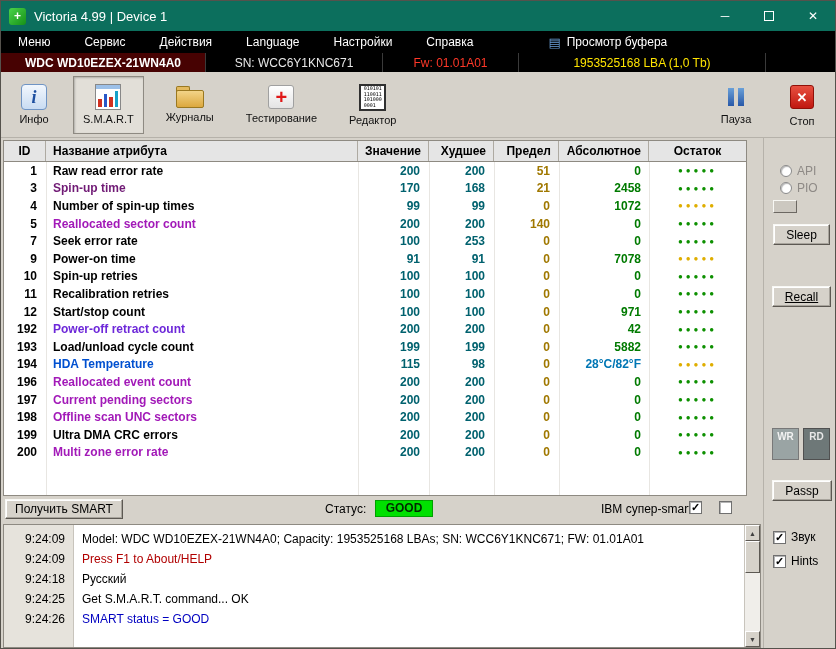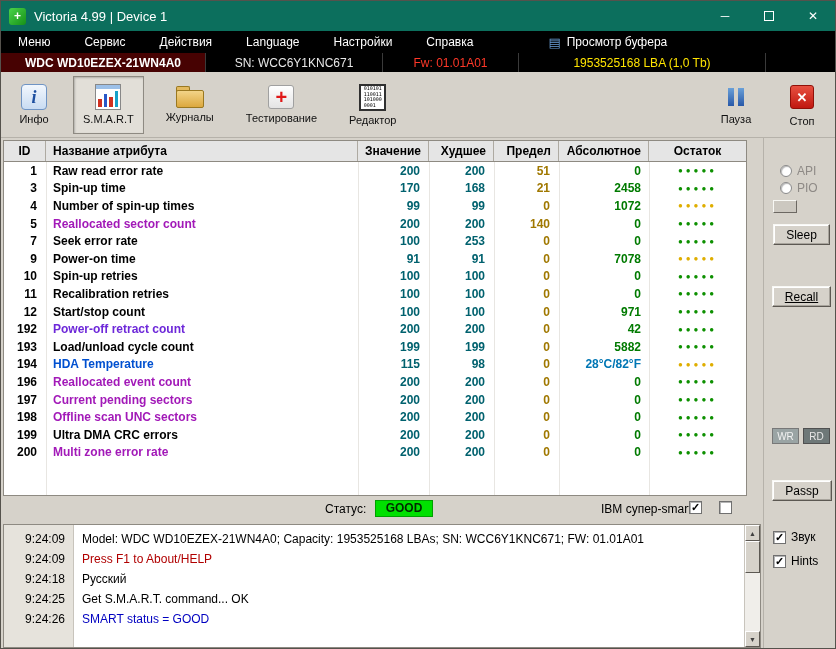--- a/index.html
+++ b/index.html
@@ -98,21 +98,21 @@
 
   
   .side-panel { position:absolute; left:762px; top:137px; width:72px; height:512px; background:#d6d2ca; border-left:1px solid #b6b2aa; }
   .radio-row { position:absolute; left:16px; display:flex; align-items:center; gap:5px; }
   .radio-api { top:26px; } .radio-pio { top:43px; }
   .radio { width:12px; height:12px; border-radius:50%; background:#fff; border:1px solid #8a8a8a; box-shadow:inset 1px 1px 1px #b8b8b8; }
   .radio-label { font-size:12px; color:#8e8a86; }
   .mini-box { position:absolute; left:9px; top:62px; width:24px; height:13px; background:#ccc8c0; border:1px solid; border-color:#f8f8f4 #6c6862 #6c6862 #f8f8f4; }
   .sleep { position:absolute; left:9px; top:86px; width:57px; height:21px; }
   .recall { position:absolute; left:8px; top:148px; width:59px; height:21px; text-decoration:underline; }
-  .mini-btn { position:absolute; top:290px; width:27px; height:16px; font-size:10px; font-weight:normal; text-align:center; line-height:15px; cursor:default; }
+  .mini-btn { position:absolute; top:290px; width:27px; height:32px; font-size:10px; font-weight:bold; text-align:center; line-height:15px; cursor:default; }
   .wr { left:8px; background:#9aa4a4; color:#f2f2f2; border:1px solid #787878; }
   .rd { left:39px; background:#6e7878; color:#e8e8e8; border:1px solid #505050; }
   .passp { position:absolute; left:8px; top:342px; width:60px; height:21px; }
   .check-row { position:absolute; left:9px; display:flex; align-items:flex-end; gap:5px; }
   .row-sound { top:392px; } .row-hints { top:416px; }
   .check-label { font-size:12px; color:#000; }
 </style>
 </head>
 <body>
 
@@ -218,21 +218,21 @@
           <div class="c id">1</div>
           <div class="c name" style="color: rgb(0, 0, 0);">Raw read error rate</div>
           <div class="c val">200</div>
           <div class="c worst">200</div>
           <div class="c thr">51</div>
           <div class="c raw" style="color: rgb(0, 122, 0);">0</div>
           <div class="c dots" style="color: rgb(13, 144, 0);">●●●●●</div>
         </div>
         <div class="trow">
           <div class="c id">3</div>
-          <div class="c name" style="color: #000000;">Spin-up time</div>
+          <div class="c name" style="color: #701a75;">Spin-up time</div>
           <div class="c val">170</div>
           <div class="c worst">168</div>
           <div class="c thr">21</div>
           <div class="c raw" style="color: rgb(0, 122, 0);">2458</div>
           <div class="c dots" style="color: rgb(13, 144, 0);">●●●●●</div>
         </div>
         <div class="trow">
           <div class="c id">4</div>
           <div class="c name" style="color: rgb(0, 0, 0);">Number of spin-up times</div>
           <div class="c val">99</div>
@@ -364,20 +364,21 @@
           <div class="c val">200</div>
           <div class="c worst">200</div>
           <div class="c thr">0</div>
           <div class="c raw" style="color: rgb(0, 122, 0);">0</div>
           <div class="c dots" style="color: rgb(13, 144, 0);">●●●●●</div>
         </div>
       </div>
   </div>
 
   <div class="status-strip">
+    <button class="btn3d get-smart">Получить SMART</button>
     <span class="status-label">Статус:</span>
     <span class="status-badge" style="background: rgb(0, 224, 0);">GOOD</span>
     <span class="ibm-label">IBM супер-smart:</span>
     <span class="checkbox cb-ibm checked"></span>
     <span class="checkbox cb-extra"></span>
   </div>
 
   <div class="log-area">
     <div class="log-times">
         <div class="log-time">9:24:09</div>

